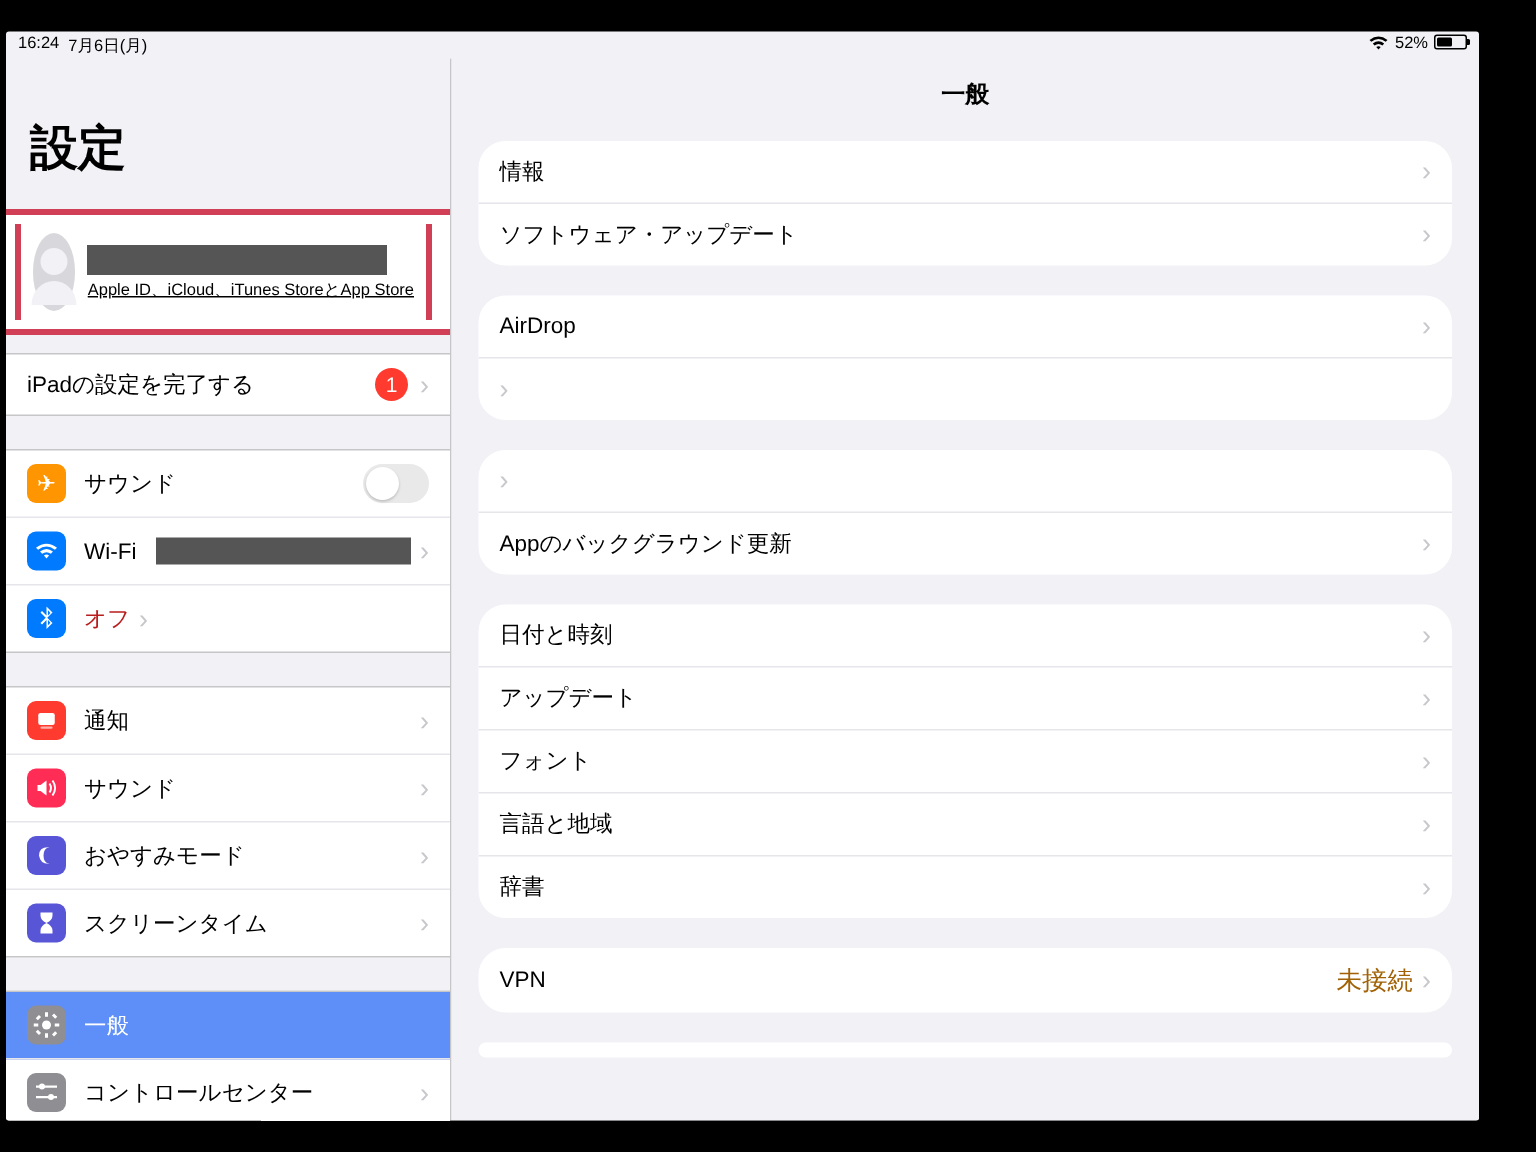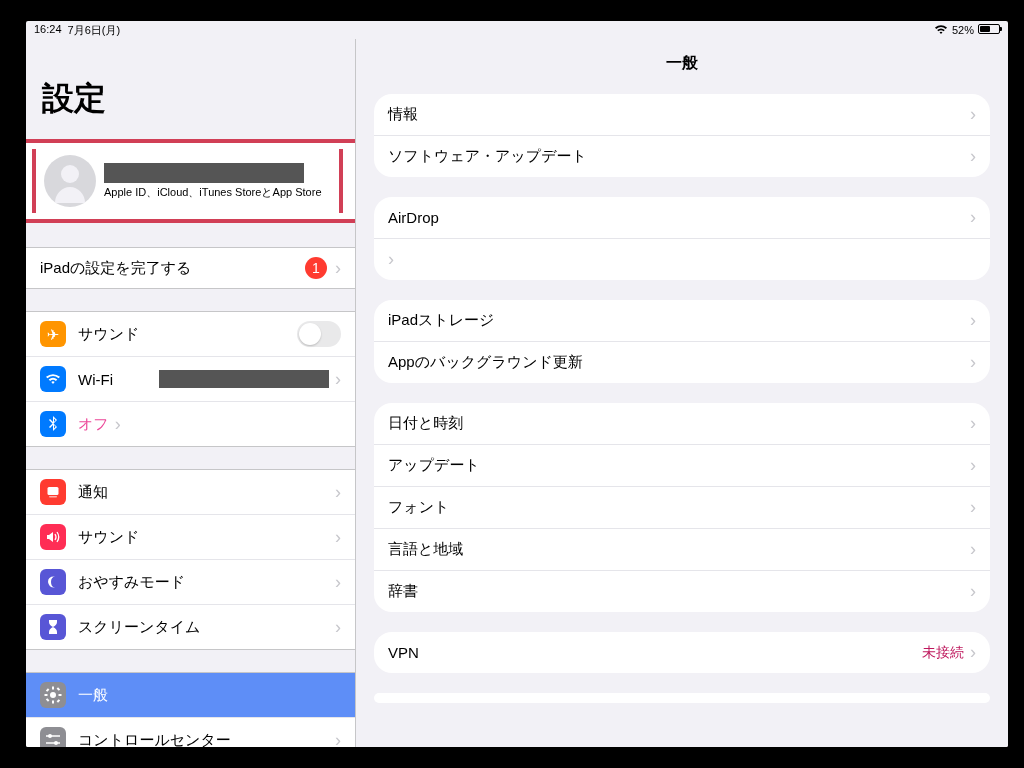--- a/index.html
+++ b/index.html
@@ -1,44 +1,44 @@
 <!DOCTYPE html>
 <html><head>
 <meta charset="utf-8">
 <style>
   * { box-sizing: border-box; margin: 0; padding: 0; font-family: -apple-system, "Hiragino Sans", "Hiragino Kaku Gothic ProN", sans-serif; }
   body { background: #000; width: 1024px; height: 768px; overflow: hidden; }
-  .screen { position: absolute; left: 26px; top: 21px; width: 982px; height: 726px; background: #f2f1f6; display: flex; flex-direction: column; border-radius: 2px; overflow: hidden; }
+  .screen { position: absolute; left: 4px; top: 21px; width: 982px; height: 726px; background: #f2f1f6; display: flex; flex-direction: column; border-radius: 2px; overflow: hidden; }
   .statusbar { height: 18px; display: flex; align-items: center; justify-content: space-between; padding: 0 8px; font-size: 11px; color: #000; }
   .statusbar-left { display: flex; gap: 6px; }
   .statusbar-right { display: flex; gap: 4px; }
   .battery-icon { width: 22px; height: 10px; border: 1px solid #000; border-radius: 2px; position: relative; display: inline-block; }
   .battery-icon::before { content: ""; position: absolute; left: 1px; top: 1px; width: 52%; height: 6px; background: #000; border-radius: 1px; }
   .battery-icon::after { content: ""; position: absolute; right: -3px; top: 2px; width: 2px; height: 4px; background: #000; border-radius: 0 1px 1px 0; }
   .body { flex: 1; display: flex; overflow: hidden; }
-  .sidebar { width: 330px; background: #f2f1f6; border-right: 1px solid #c6c6c8; overflow-y: auto; }
+  .sidebar { width: 297px; background: #f2f1f6; border-right: 1px solid #c6c6c8; overflow-y: auto; }
   .content { flex: 1; background: #f2f1f6; overflow-y: auto; }
   .settings-title { font-size: 32px; font-weight: 700; padding: 38px 16px 10px 16px; color: #000; }
   .apple-id-card { margin: 8px 0 0 0; background: #fff; border-top: 4px solid #d13f56; border-bottom: 4px solid #d13f56; padding: 6px 0; }
-  .apple-id-card-inner { border-left: 4px solid #d13f56; border-right: 4px solid #d13f56; margin: 0 12px 0 6px; padding: 6px 8px; display: flex; align-items: center; gap: 8px; }
+  .apple-id-card-inner { border-left: 4px solid #d13f56; border-right: 4px solid #d13f56; margin: 0 12px 0 6px; padding: 6px 8px; display: flex; align-items: center; gap: 8px; text-decoration: underline; }
   .avatar { width: 52px; height: 52px; border-radius: 50%; background: #d8d8dc; display: flex; align-items: center; justify-content: center; position: relative; }
   .avatar::before { content: ""; width: 18px; height: 18px; background: #f2f1f6; border-radius: 50%; position: absolute; top: 10px; }
   .avatar::after { content: ""; width: 30px; height: 16px; background: #f2f1f6; border-radius: 50% 50% 0 0 / 100% 100% 0 0; position: absolute; bottom: 4px; }
   .apple-id-texts { flex: 1; }
   .apple-id-name { width: 200px; height: 20px; background: #555; margin-bottom: 2px; }
   .apple-id-sub { font-size: 11px; color: #000; white-space: nowrap; }
   .group { margin-top: 22px; background: #fff; border-top: 1px solid #c6c6c8; border-bottom: 1px solid #c6c6c8; }
-  .group.tight { margin-top: 24px; }
+  .group.tight { margin-top: 12px; }
   .row { display: flex; align-items: center; padding: 9px 14px; min-height: 40px; border-bottom: 1px solid #e5e5ea; cursor: pointer; }
   .row:last-child { border-bottom: none; }
   .row.active { background: #5e8ef7; color: #fff; }
   .row-icon { width: 26px; height: 26px; border-radius: 6px; margin-right: 12px; display: flex; align-items: center; justify-content: center; color: #fff; font-size: 14px; flex-shrink: 0; }
   .row-label { flex: 1; font-size: 15px; color: #000; }
   .row.active .row-label { color: #fff; }
-  .row-value { font-size: 15px; color: #ec4899; margin-right: 6px; text-align: right; }
+  .row-value { font-size: 15px; color: #b91c1c; margin-right: 6px; text-align: right; }
   .chevron { color: #c7c7cc; font-size: 18px; font-weight: 300; }
   .badge { width: 22px; height: 22px; border-radius: 50%; background: #ff3b30; color: #fff; display: flex; align-items: center; justify-content: center; font-size: 14px; margin-right: 8px; }
   .switch { width: 44px; height: 26px; border-radius: 13px; background: #e9e9ea; position: relative; }
   .switch::after { content: ""; position: absolute; width: 22px; height: 22px; border-radius: 50%; background: #fff; top: 2px; left: 2px; box-shadow: 0 1px 2px rgba(0,0,0,0.2); }
   .redacted { width: 170px; height: 18px; background: #555; margin-right: 6px; }
   
   .ic-airplane { background: #ff9500; }
   .ic-wifi { background: #007aff; }
   .ic-bt { background: #007aff; }
   .ic-notif { background: #ff3b30; }
@@ -47,21 +47,21 @@
   .ic-screen { background: #5856d6; }
   .ic-general { background: #8e8e93; }
   .ic-control { background: #8e8e93; }
   
   .content-title { text-align: center; font-size: 16px; font-weight: 600; padding: 14px 0 10px 0; }
   .cgroup { margin: 20px 18px 0 18px; background: #fff; border-radius: 18px; overflow: hidden; }
   .cgroup.first { margin-top: 10px; }
   .crow { display: flex; align-items: center; padding: 10px 14px; min-height: 40px; border-bottom: 1px solid #e5e5ea; cursor: pointer; }
   .crow:last-child { border-bottom: none; }
   .crow-label { flex: 1; font-size: 15px; color: #000; }
-  .crow-value { font-size: 14px; color: #be185d; margin-right: 6px; }
+  .crow-value { font-size: 17px; color: #a16207; margin-right: 6px; }
   
   .glyph { font-size: 15px; line-height: 1; }
 </style>
 </head>
 <body>
 
 <div class="screen">
 
   <div class="statusbar">
     <div class="statusbar-left">
@@ -228,21 +228,20 @@
           <span class="crow-label">AirDrop</span>
           <span class="chevron">›</span>
         </div>
         <div class="crow">
           <span class="chevron">›</span>
         </div>
       </div>
 
       <div class="cgroup">
         <div class="crow">
-          <span class="crow-label">iPadストレージ</span>
           <span class="chevron">›</span>
         </div>
         <div class="crow">
           <span class="crow-label">Appのバックグラウンド更新</span>
           <span class="chevron">›</span>
         </div>
       </div>
 
       <div class="cgroup">
         <div class="crow">

